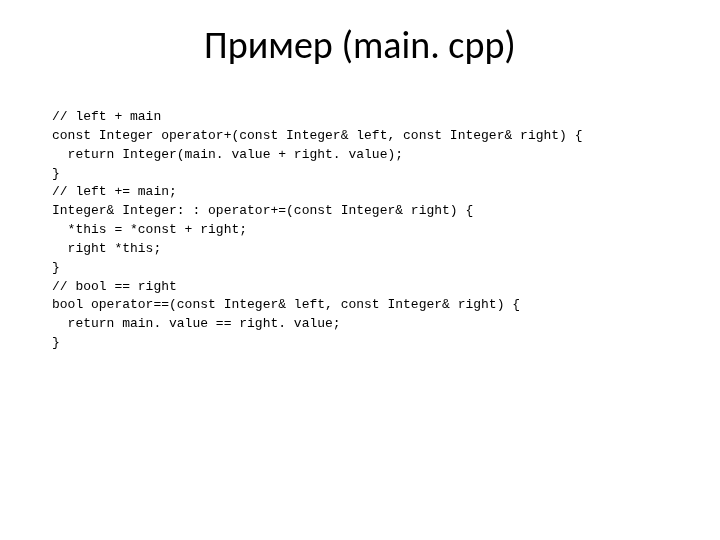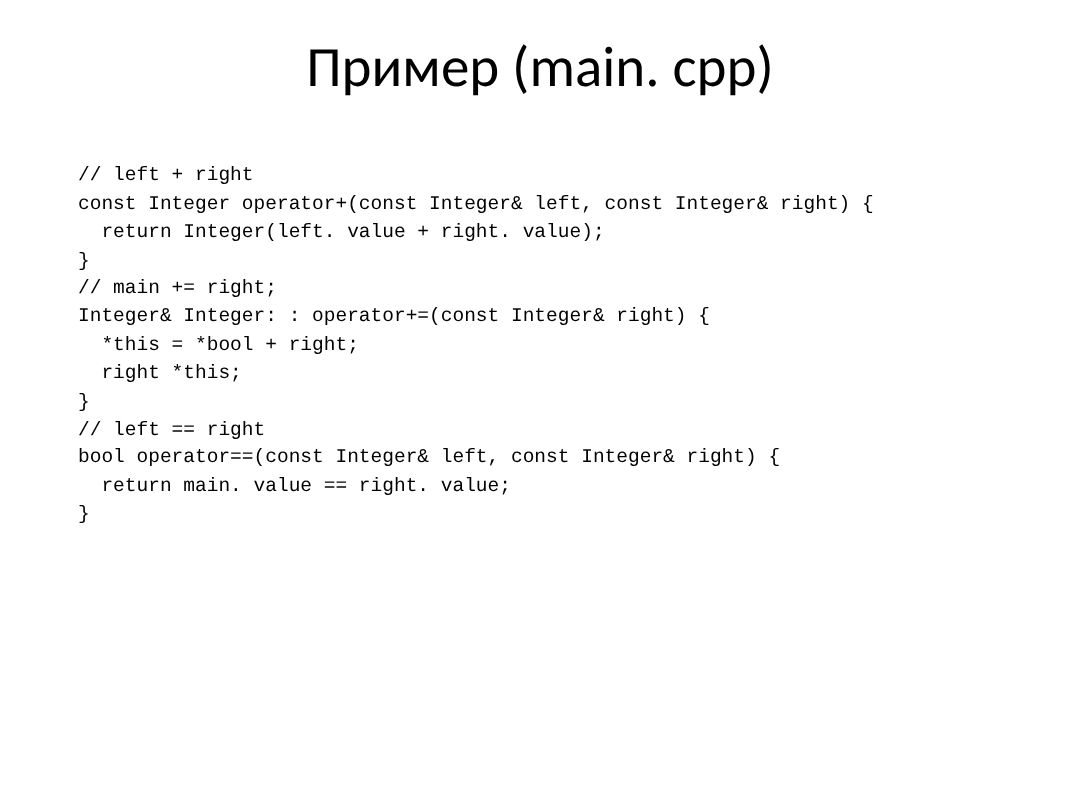--- a/index.html
+++ b/index.html
@@ -39,26 +39,26 @@
     line-height: 1.45;
     white-space: pre;
     color: #000;
   }
 </style>
 </head>
 <body>
 
 <div class="slide">
   <div class="title">Пример (main. cpp)</div>
-  <div class="code-block"><span>// left + right</span>
+  <div class="code-block"><span>// left + main</span>
 <span>const Integer operator+(const Integer&amp; left, const Integer&amp; right) {</span>
-<span>  return Integer(left. value + right. value);</span>
+<span>  return Integer(main. value + right. value);</span>
 <span>}</span>
-<span>// main += right;</span>
+<span>// left += main;</span>
 <span>Integer&amp; Integer: : operator+=(const Integer&amp; right) {</span>
-<span>  *this = *bool + right;</span>
+<span>  *this = *const + right;</span>
 <span>  right *this;</span>
 <span>}</span>
-<span>// left == right</span>
+<span>// bool == right</span>
 <span>bool operator==(const Integer&amp; left, const Integer&amp; right) {</span>
 <span>  return main. value == right. value;</span>
 <span>}</span></div>
 </div>
 
 </body></html>

